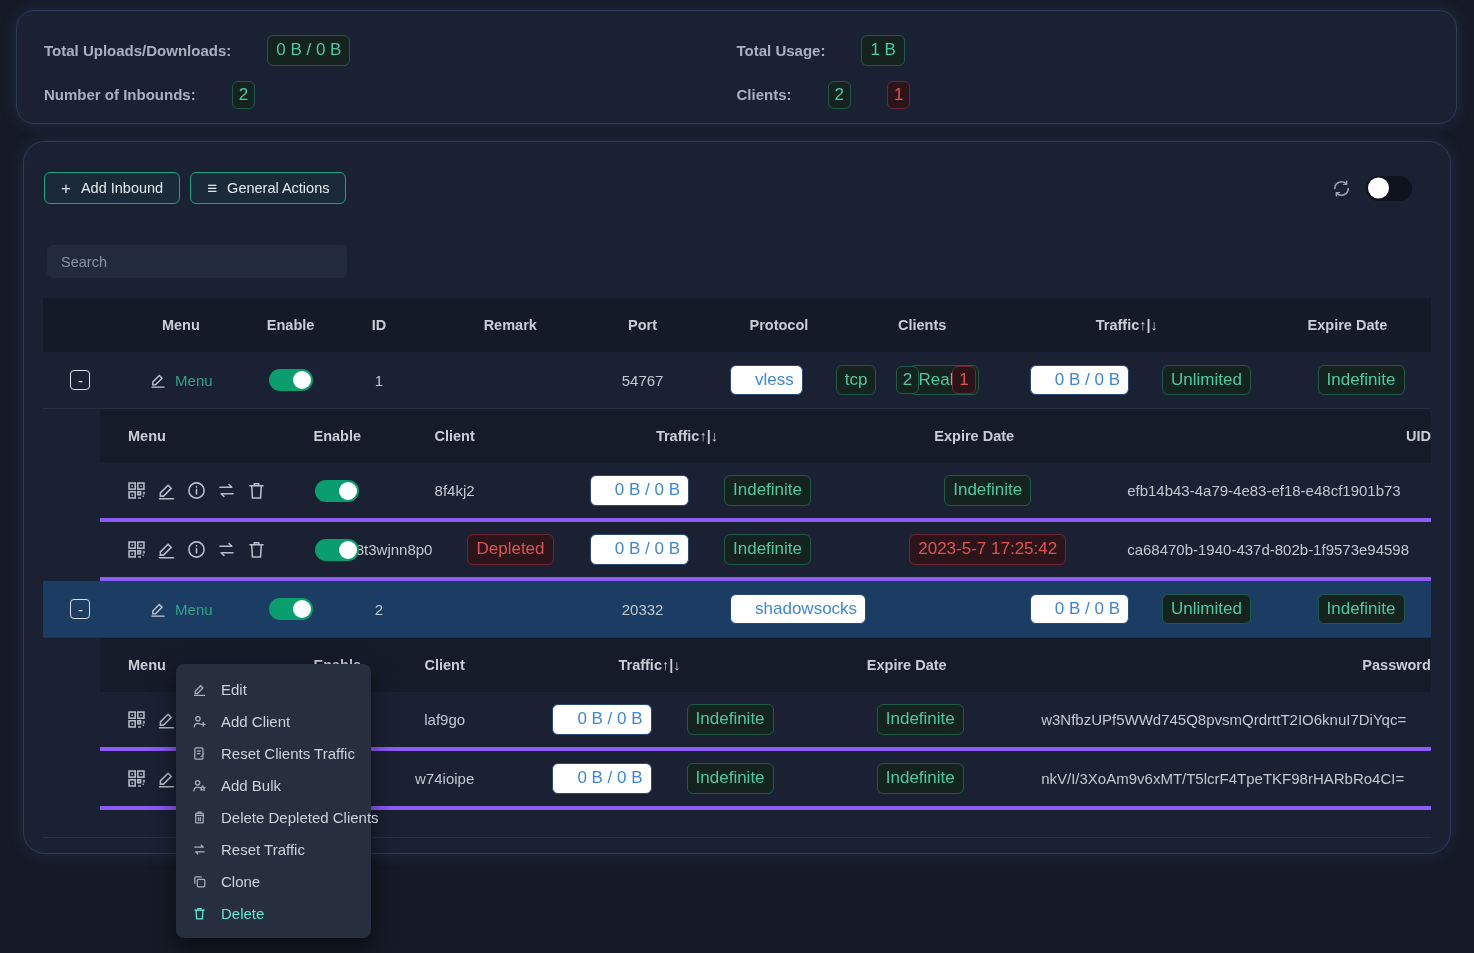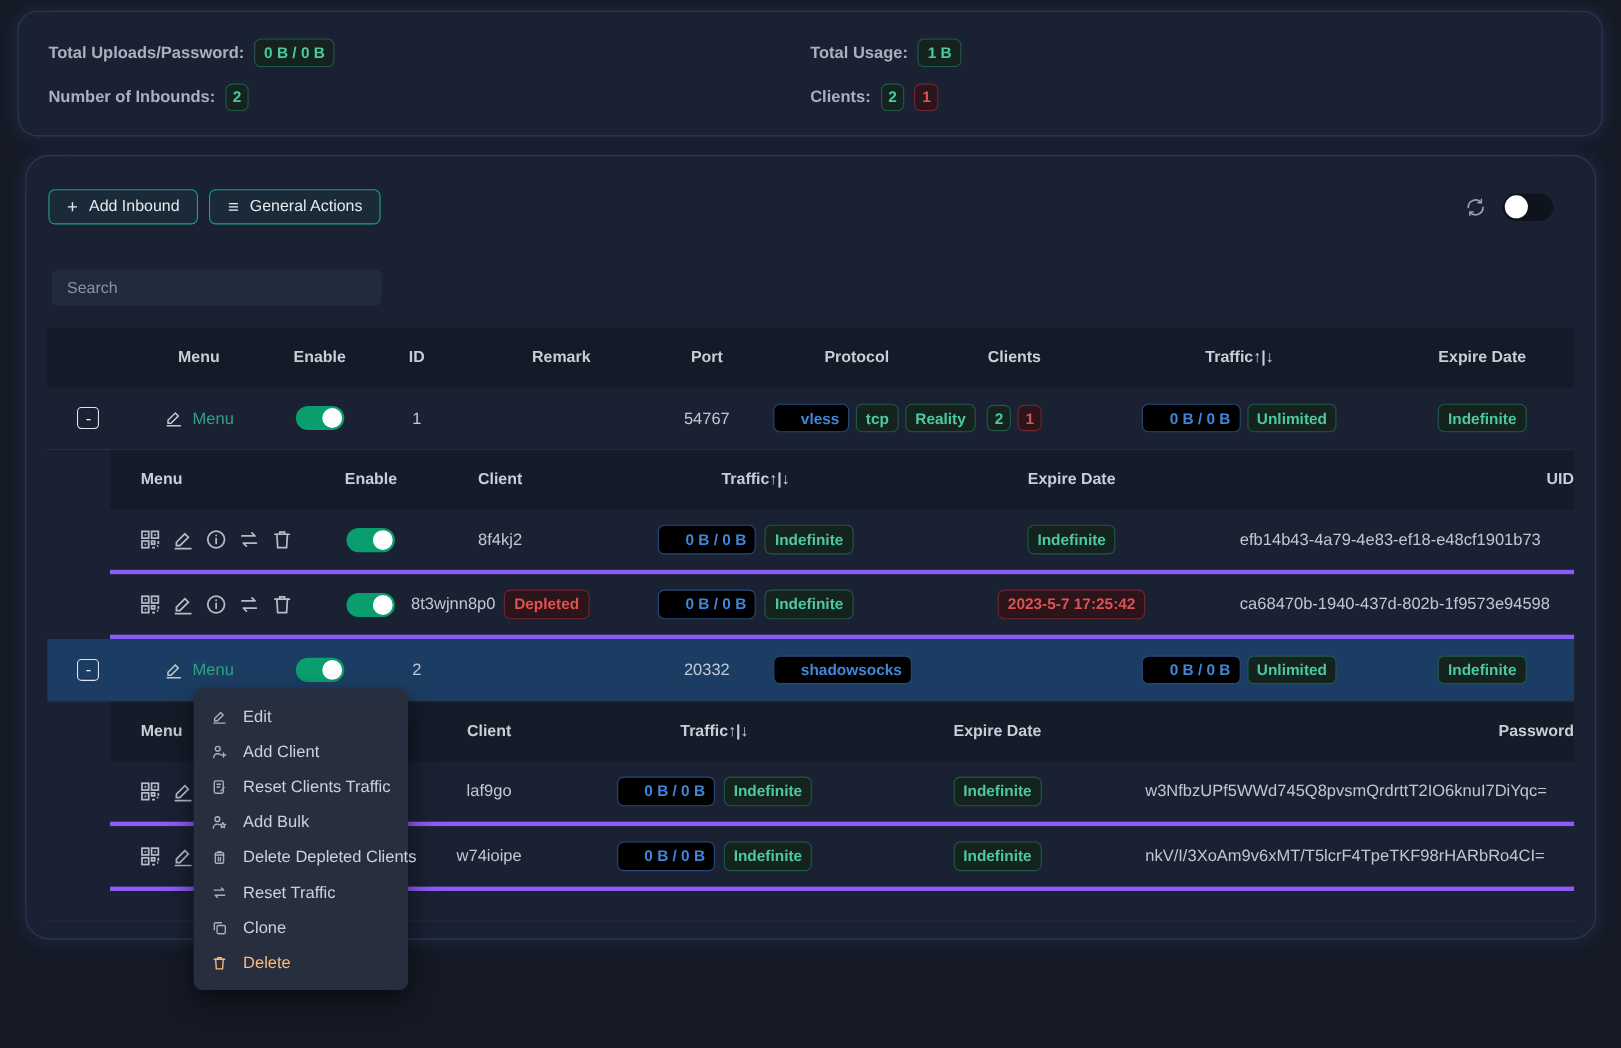--- a/index.html
+++ b/index.html
@@ -22,24 +22,24 @@
     width: 1441px; height: 114px;
     border-radius: 18px;
     padding: 24px 27px 0 27px;
   }
   .stats-grid { display: grid; grid-template-columns: 1fr 1fr; row-gap: 15px; }
   .stat { display: flex; align-items: center; gap: 9px; font-size: 15px; font-weight: bold; color: #a9b1bf; }
   
   .tag {
     display: inline-flex; align-items: center;
     padding: 2px 8px; border-radius: 6px;
-    font-size: 14px; font-weight: bold; line-height: 1.45; white-space: nowrap;
+    font-size: 17px; font-weight: normal; line-height: 1.45; white-space: nowrap; margin-left: 27px;
   }
   .tag-green { color: #4cc9a0; background: #15231f; border: 1px solid #20594a; }
-  .tag-blue  { color: #3f87d9; background: #000000; border: 1px solid #28497a; padding-left: 24px; }
+  .tag-blue  { color: #3f87d9; background: #ffffff; border: 1px solid #28497a; padding-left: 24px; }
   .tag-red   { color: #e05252; background: #2b151b; border: 1px solid #6e2732; }
   .badge { padding: 1px 6px; }
   
   .main-panel {
     position: absolute; left: 23px; top: 141px;
     width: 1428px; height: 713px;
     border-radius: 22px;
     overflow: hidden;
   }
   .toolbar { display: flex; align-items: center; margin: 30px 20px 0 20px; }
@@ -94,40 +94,40 @@
   .thead2 > .h-left2 { text-align: right; padding-left: 24px; }
   .crow { height: 59px; align-items: center; border-bottom: 4px solid #8b5cf6; font-size: 15px; }
   .crow > div { display: flex; justify-content: center; align-items: center; gap: 8px; }
   .crow > .cell-icons { justify-content: flex-start; padding-left: 26px; gap: 9px; color: #b6bdc8; }
   .crow > .cell-mono-left { justify-content: flex-start; padding-left: 28px; color: #c2c7cf; }
   .crow > .cell-pass { justify-content: flex-start; padding-left: 22px; color: #c2c7cf; }
   .cell-icons span { display: flex; cursor: pointer; }
   .footer-row { height: 28px; border-bottom: 1px solid #272f42; }
   
   .context-menu {
-    position: absolute; left: 176px; top: 626px; width: 195px;
+    position: absolute; left: 176px; top: 664px; width: 195px;
     background: #272e3d; border-radius: 8px; padding: 9px 0;
     box-shadow: 0 10px 24px rgba(0,0,0,0.55);
     z-index: 50;
   }
   .menu-item {
     display: flex; align-items: center; gap: 14px;
     height: 32px; padding: 0 16px;
     color: #ccd2db; font-size: 15px; cursor: pointer; white-space: nowrap;
   }
   .menu-item .mi { color: #a9b1be; display: flex; flex: none; }
-  .menu-item.danger, .menu-item.danger .mi { color: #fdba74; }
+  .menu-item.danger, .menu-item.danger .mi { color: #5eead4; }
 </style>
 </head>
 <body>
 
 <div class="panel stats-panel">
   <div class="stats-grid">
     <div class="stat">
-      <span>Total Uploads/Password:</span>
+      <span>Total Uploads/Downloads:</span>
       <span class="tag tag-green">0 B / 0 B</span>
     </div>
     <div class="stat">
       <span>Total Usage:</span>
       <span class="tag tag-green">1 B</span>
     </div>
     <div class="stat">
       <span>Number of Inbounds:</span>
       <span class="tag tag-green badge">2</span>
     </div>

